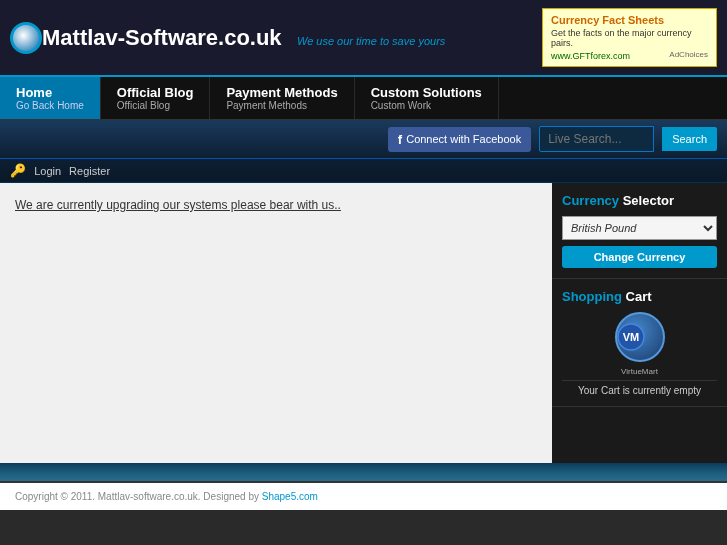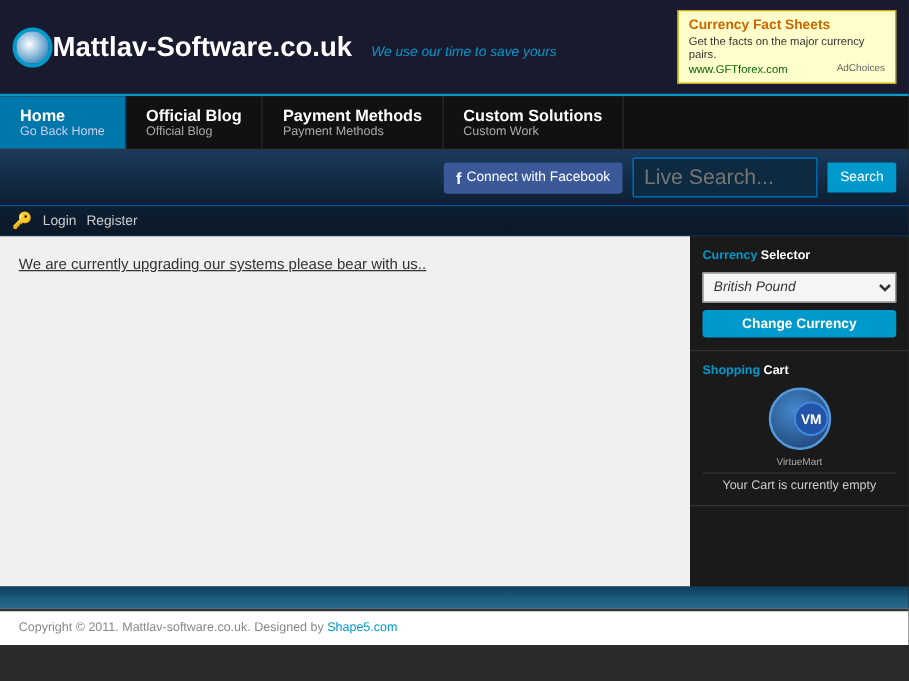--- a/index.html
+++ b/index.html
@@ -21,45 +21,45 @@
     .nav-item { padding: 8px 16px; cursor: pointer; color: #ccc; border-right: 1px solid #2a2a2a; display: flex; flex-direction: column; }
     .nav-item.active { background: #0077aa; color: #fff; }
     .nav-item .nav-main { font-size: 13px; font-weight: bold; color: #fff; }
     .nav-item .nav-sub { font-size: 10px; color: #aaa; }
     .nav-item.active .nav-sub { color: #cce; }
 
     
     #toolbar { background: linear-gradient(to bottom, #1a3a5c, #0d1f33); padding: 6px 10px; display: flex; align-items: center; justify-content: flex-end; gap: 8px; border-bottom: 1px solid #0055aa; }
     #fb-connect { background: #3b5998; color: #fff; border: none; padding: 5px 10px; font-size: 11px; cursor: pointer; border-radius: 3px; display: flex; align-items: center; gap: 4px; }
     #fb-icon { color: #fff; font-weight: bold; font-size: 13px; }
-    #search-input { background: #0d2a40; border: 1px solid #0077cc; color: #aaa; padding: 5px 8px; font-size: 17px; width: 148px; border-radius: 2px 0 0 2px; }
+    #search-input { background: #0d2a40; border: 1px solid #0077cc; color: #aaa; padding: 5px 8px; font-size: 12px; width: 115px; border-radius: 2px 0 0 2px; }
     #search-btn { background: #0099cc; color: #fff; border: none; padding: 6px 10px; font-size: 11px; cursor: pointer; border-radius: 0 2px 2px 0; }
 
     
     #loginbar { background: linear-gradient(to bottom, #0d1f33, #0a1828); padding: 4px 10px; display: flex; align-items: center; gap: 8px; border-bottom: 1px solid #003355; }
     #key-icon { color: #cc9900; font-size: 13px; }
     #loginbar a { color: #ccc; text-decoration: none; font-size: 11px; }
 
     
     #content-wrapper { display: flex; background: #2a2a2a; min-height: 280px; }
     #main-content { flex: 1; background: #f0f0f0; padding: 15px; font-size: 12px; color: #333; text-decoration: underline; }
 
     
     #sidebar { width: 175px; background: #1a1a1a; padding: 0; flex-shrink: 0; }
     .sidebar-widget { border-bottom: 1px solid #333; padding: 10px; }
-    .widget-title { font-size: 10px; font-weight: bold; margin-bottom: 8px; }
+    .widget-title { font-size: 13px; font-weight: bold; margin-bottom: 8px; }
     .widget-title .highlight { color: #0099cc; }
     .widget-title .normal { color: #ffffff; }
 
     
     #currency-select { width: 100%; padding: 4px; font-size: 11px; background: #f5f5f5; border: 1px solid #999; color: #333; margin-bottom: 6px; font-style: italic; }
     #change-currency-btn { background: #0099cc; color: #fff; border: none; padding: 5px 10px; font-size: 11px; cursor: pointer; border-radius: 3px; width: 100%; font-weight: bold; }
 
     
-    #cart-img { width: 50px; height: 50px; background: radial-gradient(circle at 40% 35%, #4488cc, #1a3a6a); border-radius: 50%; display: flex; align-items: center; justify-content: flex-end; margin: 5px auto; border: 2px solid #5599dd; }
+    #cart-img { width: 50px; height: 50px; background: radial-gradient(circle at 40% 35%, #4488cc, #1a3a6a); border-radius: 50%; display: flex; align-items: center; justify-content: flex-start; margin: 5px auto; border: 2px solid #5599dd; }
     #cart-img svg { width: 28px; height: 28px; }
     .vm-logo { text-align: center; font-size: 8px; color: #aaa; margin-top: 2px; }
     #cart-status { font-size: 10px; color: #ccc; text-align: center; margin-top: 4px; padding-top: 4px; border-top: 1px solid #333; }
 
     
     #footer { background: #ffffff; padding: 8px 15px; font-size: 10px; color: #888; border-top: 2px solid #333; margin-top: 0; }
     #footer a { color: #0099cc; text-decoration: none; }
 
     
     #wave-divider { height: 18px; background: linear-gradient(to bottom, #0d3a5c, #1a5a7a, #2a6a8a); }

